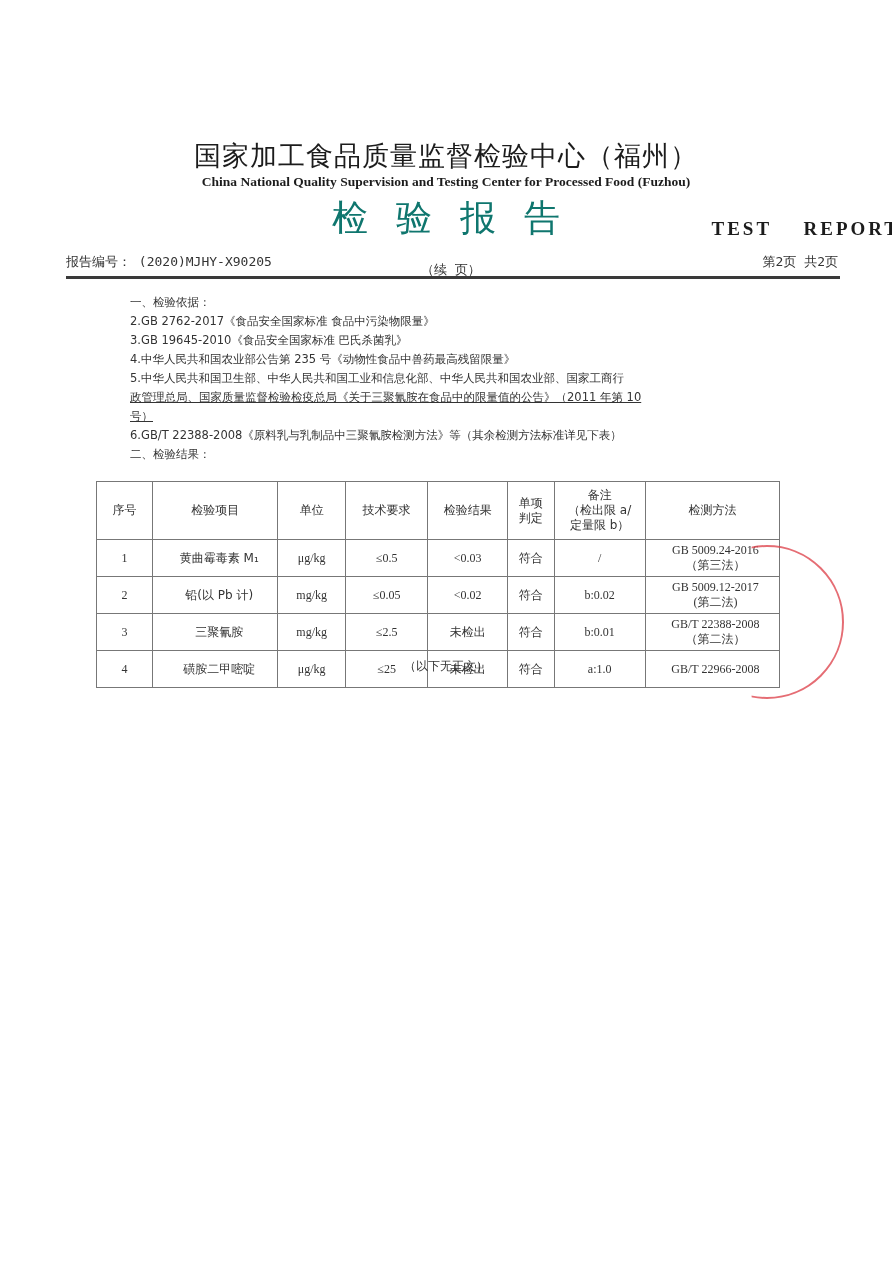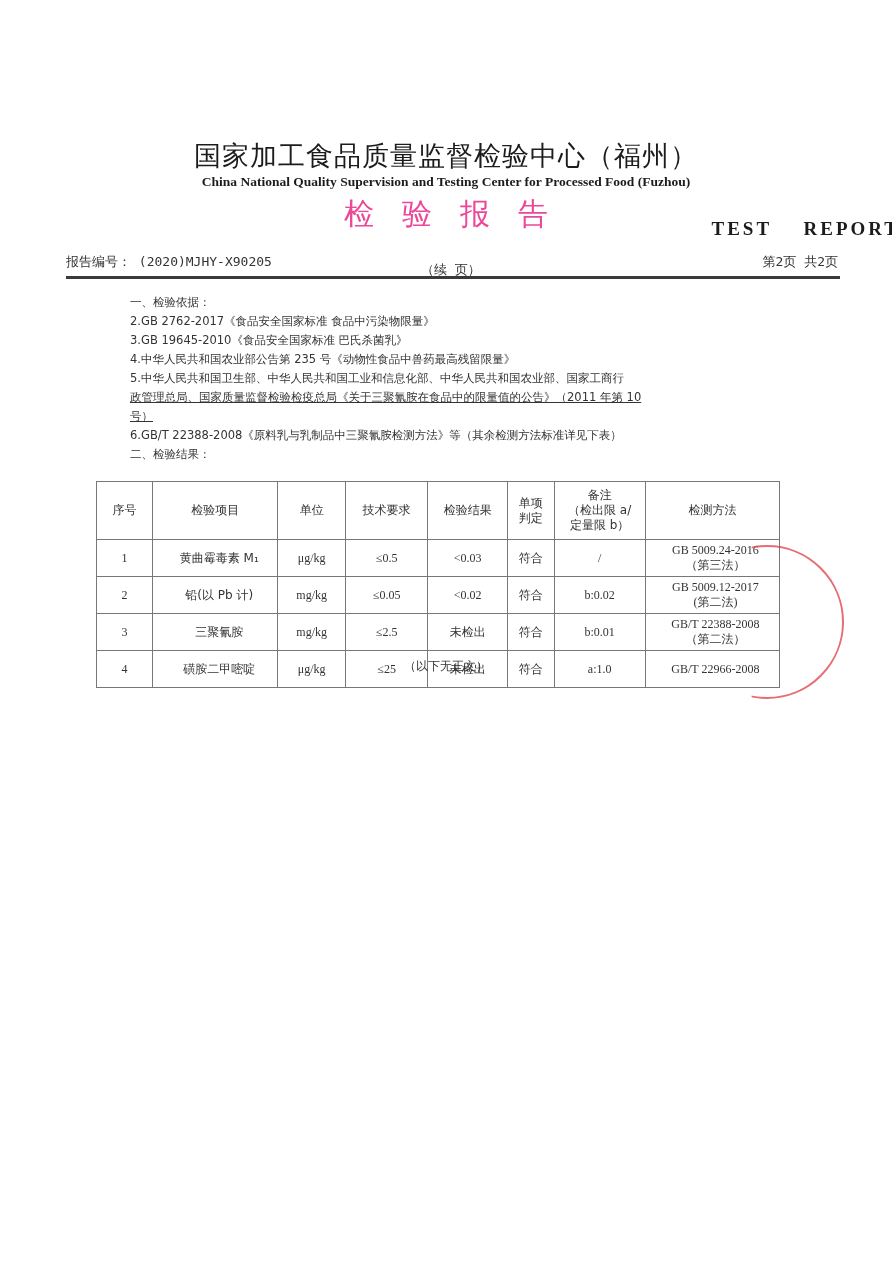--- a/index.html
+++ b/index.html
@@ -5,21 +5,21 @@
   html, body { margin: 0; padding: 0; background: #ffffff; }
   body { width: 892px; height: 1261px; position: relative; overflow: hidden;
          font-family: "DejaVu Serif", "Liberation Serif", serif; color: #222; }
   .page { position: absolute; left: 0; top: 0; width: 780px; height: 1261px; }
 
   .title-cn { position: absolute; top: 138px; left: 0; width: 892px; text-align: center;
               font-size: 27px; letter-spacing: 1px; color: #1c1c1c; font-family: "DejaVu Serif", serif; }
   .title-en { position: absolute; top: 174px; left: 0; width: 892px; text-align: center;
               font-size: 13.5px; font-weight: bold; color: #1c1c1c; font-family: "Liberation Serif", serif; }
   .report-cn { position: absolute; top: 194px; left: 0; width: 892px; text-align: center;
-               font-size: 30px; letter-spacing: 28px; text-indent: 28px; color: #ec4899; }
+               font-size: 36px; letter-spacing: 28px; text-indent: 28px; color: #0f766e; }
   .report-en { position: absolute; top: 218px; left: 0; width: 892px; text-align: right;
                font-size: 19px; font-weight: bold; letter-spacing: 3px; color: #1c1c1c;
                font-family: "Liberation Serif", serif; word-spacing: 24px; margin-left: 8px; }
 
   .meta-row { position: absolute; top: 253px; left: 66px; width: 772px; height: 20px;
               font-size: 13px; color: #333; font-family: "DejaVu Sans Mono", monospace; }
   .meta-left { position: absolute; left: 0; top: 0; }
   .meta-center { position: absolute; left: 355px; top: 8px; }
   .meta-right { position: absolute; right: 0; top: 0; }
   .rule { position: absolute; top: 276px; left: 66px; width: 774px; height: 3px; background: #3a3a3a; }

